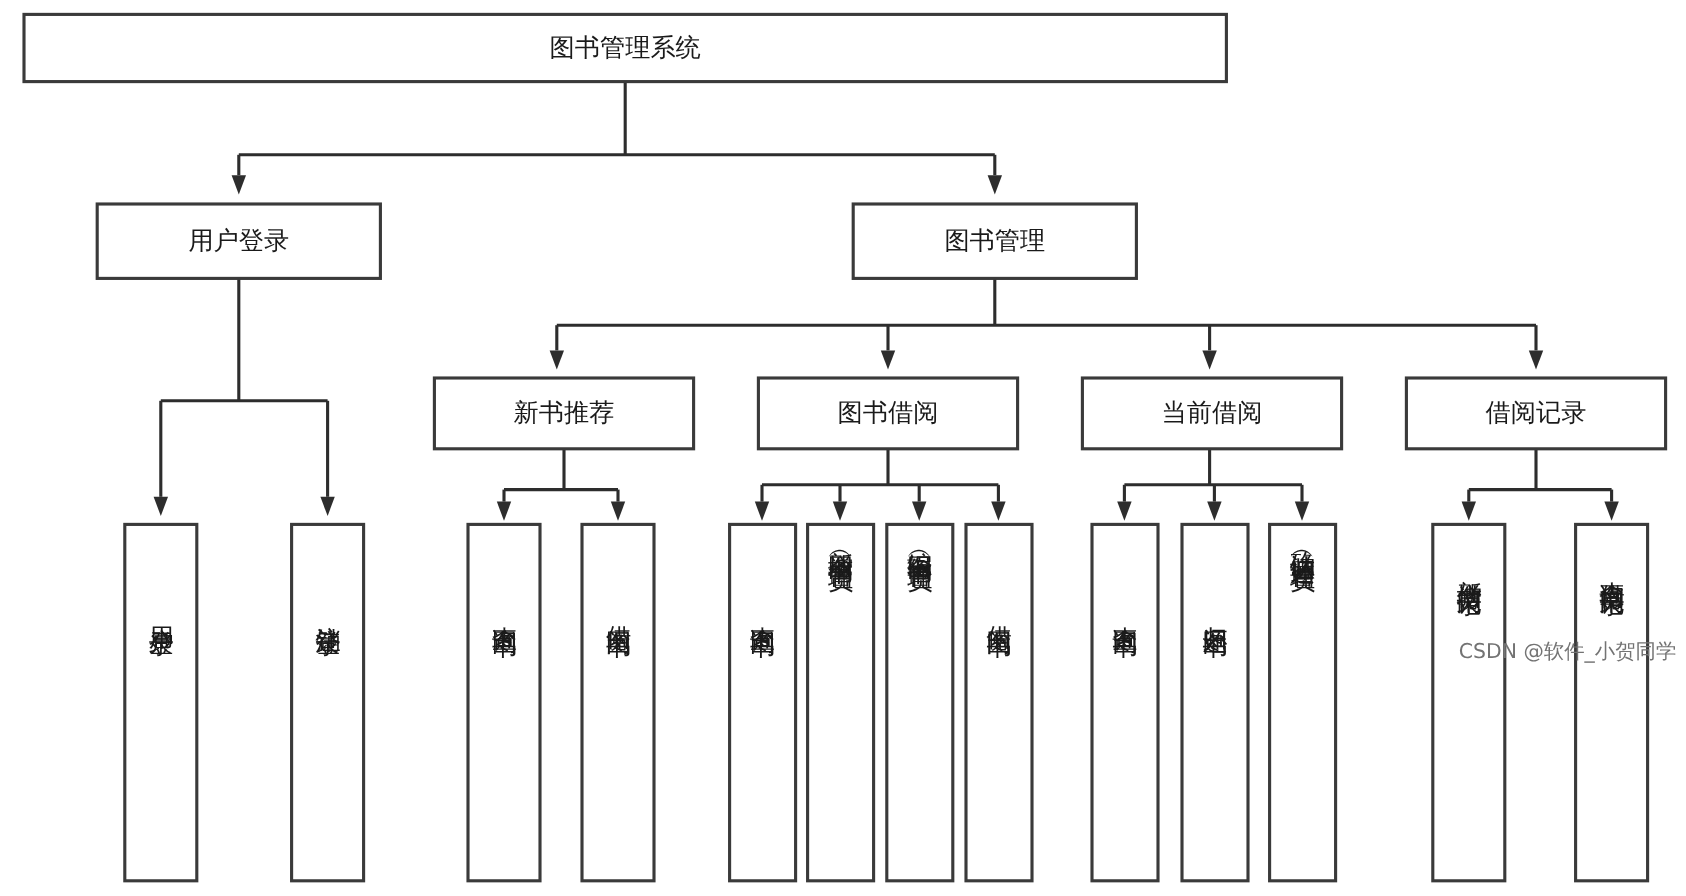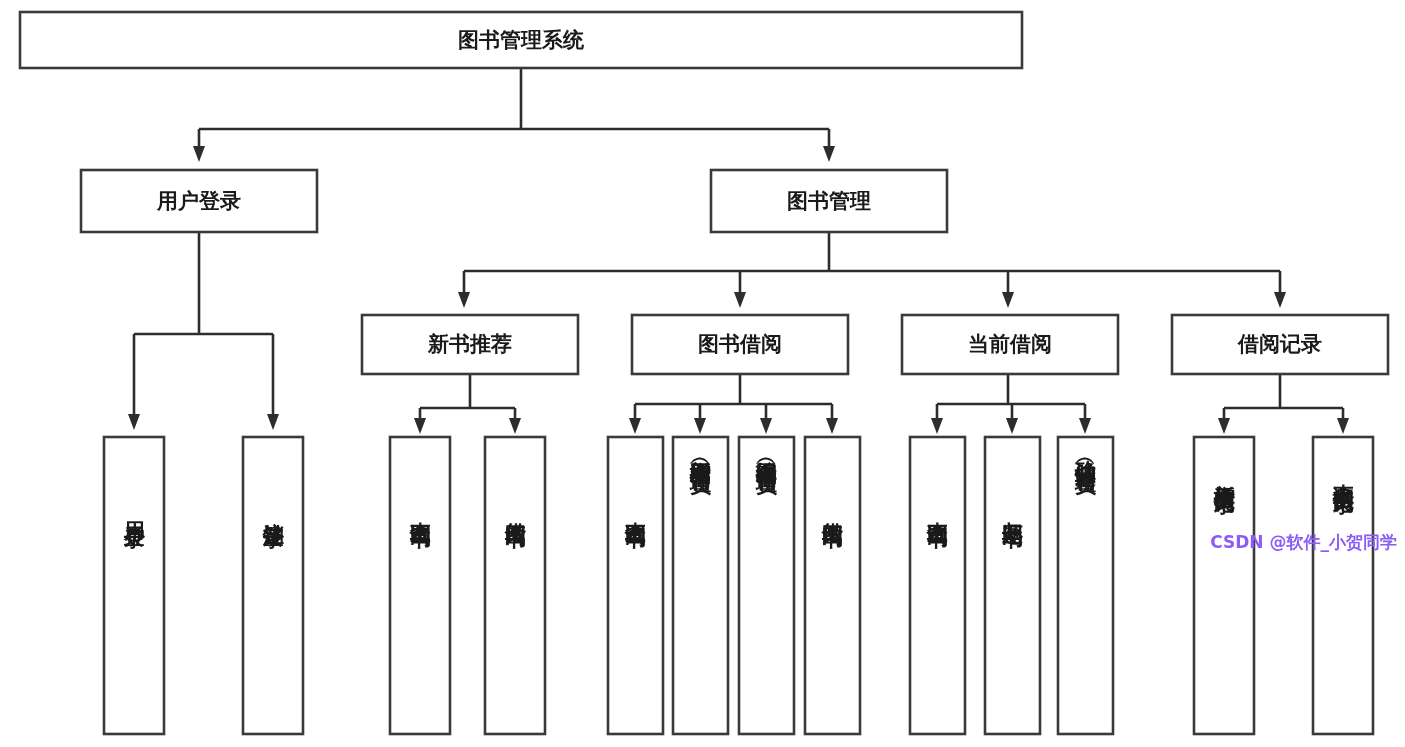--- a/index.html
+++ b/index.html
@@ -11,21 +11,20 @@
     width: 1405px;
     height: 747px;
     font-family: "DejaVu Sans", "Liberation Sans", sans-serif;
     overflow: hidden;
   }
   #diagram-root {
     position: relative;
     width: 1405px;
     height: 558px;
     background: #ffffff;
-    font-weight: bold;
   }
   svg#tree-svg {
     position: absolute;
     top: 0;
     left: 0;
     width: 1405px;
     height: 747px;
   }
   .node-box {
     fill: #ffffff;
@@ -61,21 +60,21 @@
     line-height: 1;
     transform: translateX(-50%);
     text-align: left;
   }
   #watermark {
     position: absolute;
     right: 8px;
     bottom: 4px;
     font-family: "DejaVu Sans", "Liberation Sans", sans-serif;
     font-size: 17px;
-    color: #8b5cf6;
+    color: #737373;
     white-space: nowrap;
     user-select: none;
   }
 </style>
 </head>
 <body>
 
 <div id="diagram-root">
 
   <svg id="tree-svg" viewBox="0 0 1405 747">

